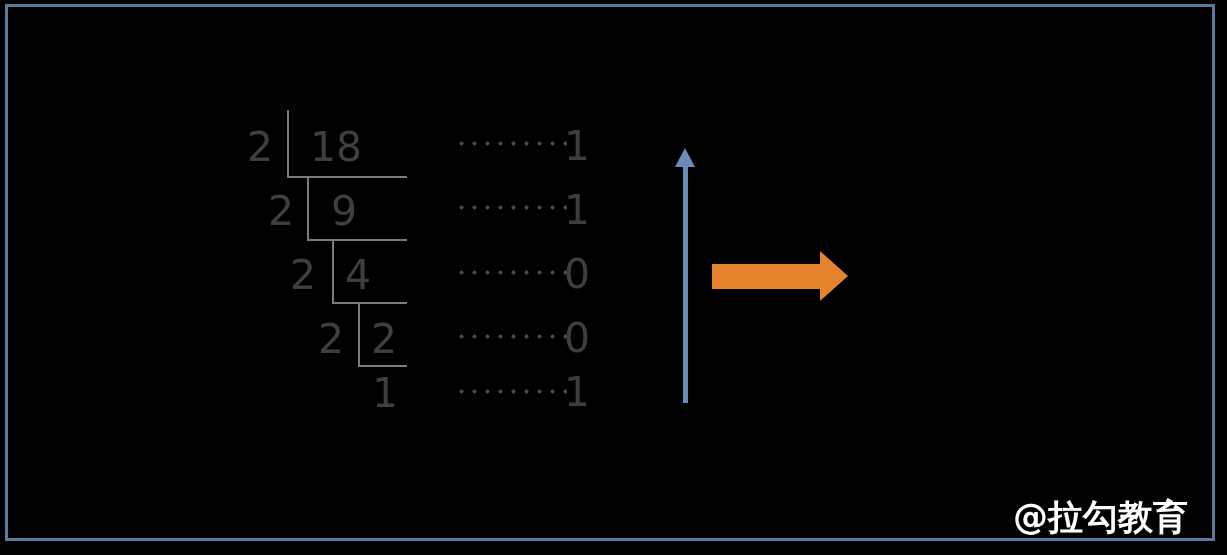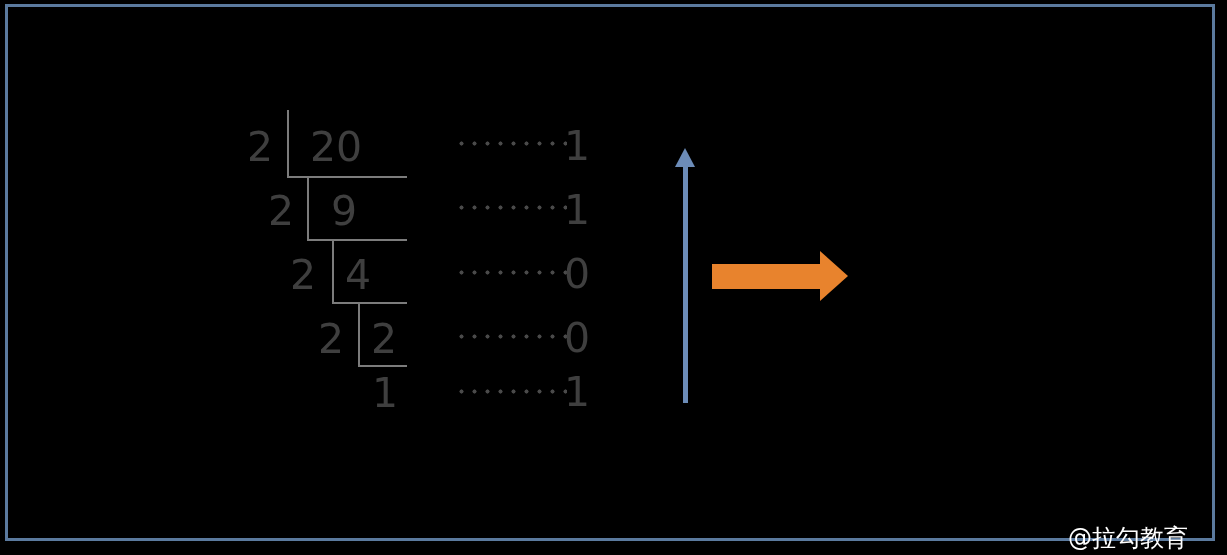--- a/index.html
+++ b/index.html
@@ -37,40 +37,40 @@
     position:absolute; width:0; height:0;
     border-top:25px solid transparent; border-bottom:25px solid transparent;
     border-left:28px solid var(--right-arrow);
   }
   .result{
     position:absolute; transform:translate(-50%,-50%);
     color:var(--digits); font-size:42px; letter-spacing:1px; white-space:nowrap;
   }
   .watermark{
     position:absolute; right:39px; top:494px;
-    color:var(--watermark); font-size:24px; font-weight:normal; white-space:nowrap;margin-top:28px;
+    color:var(--watermark); font-size:35px; font-weight:bold; white-space:nowrap;
   }
 </style>
 </head>
 <body>
 
 <div class="canvas">
   <div class="frame"></div>
 
   <div class="line" style="left:287px;top:110px;width:2px;height:68px"></div>
   <div class="line" style="left:287px;top:176px;width:120px;height:2px"></div>
   <div class="line" style="left:307px;top:176px;width:2px;height:65px"></div>
   <div class="line" style="left:307px;top:239px;width:100px;height:2px"></div>
   <div class="line" style="left:332px;top:239px;width:2px;height:65px"></div>
   <div class="line" style="left:332px;top:302px;width:75px;height:2px"></div>
   <div class="line" style="left:358px;top:302px;width:2px;height:65px"></div>
   <div class="line" style="left:358px;top:365px;width:49px;height:2px"></div>
 
   <span class="num" style="left:260px;top:147px">2</span>
-  <span class="num" style="left:336px;top:147px">20</span>
+  <span class="num" style="left:336px;top:147px">18</span>
   <div class="dots" style="left:455px;top:141px"></div>
   <span class="num" style="left:577px;top:146px">1</span>
 
   <span class="num" style="left:281px;top:211px">2</span>
   <span class="num" style="left:344px;top:211px">9</span>
   <div class="dots" style="left:455px;top:205px"></div>
   <span class="num" style="left:577px;top:210px">1</span>
 
   <span class="num" style="left:303px;top:275px">2</span>
   <span class="num" style="left:358px;top:275px">4</span>

